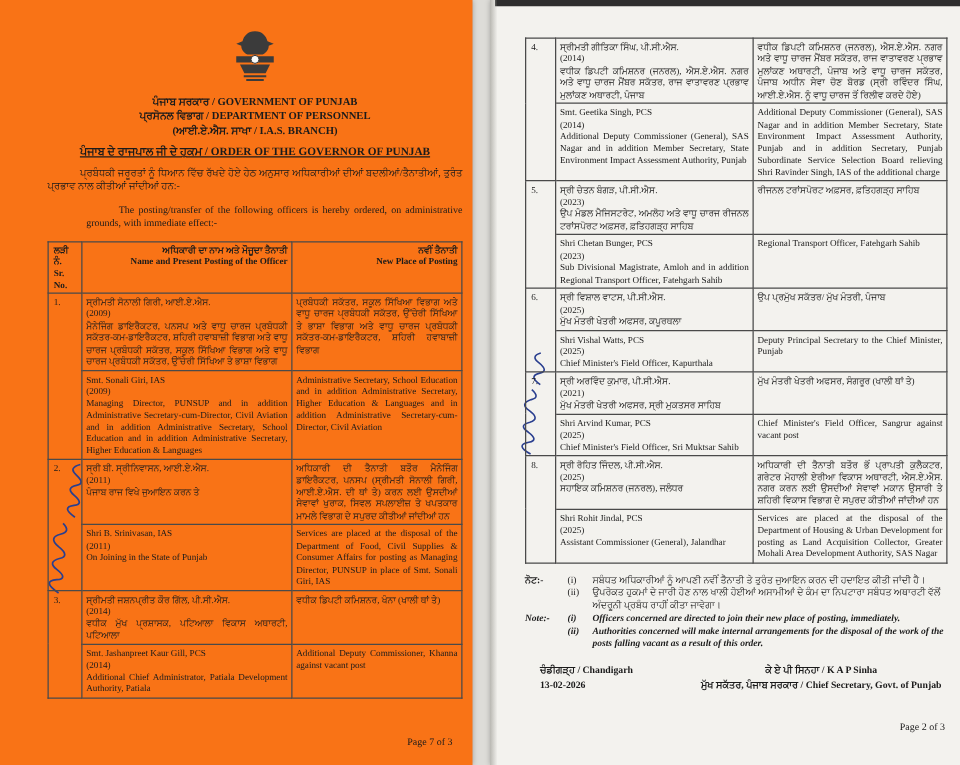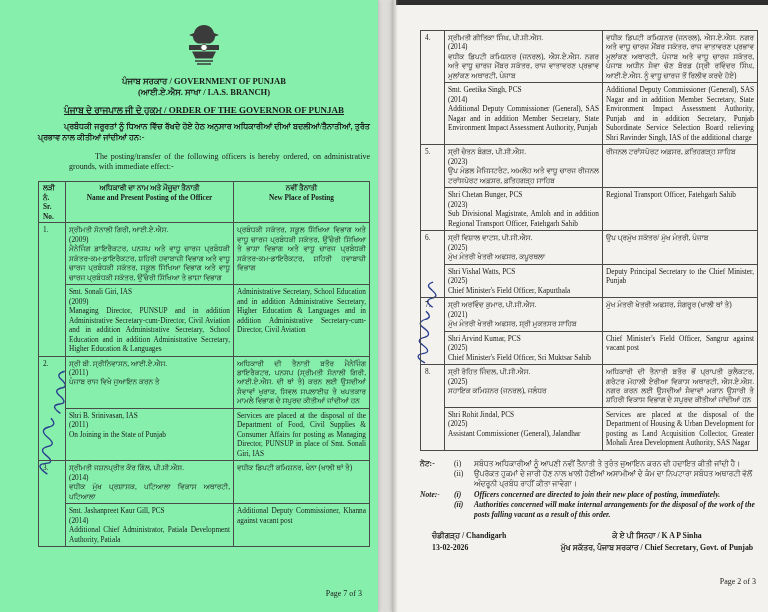--- a/index.html
+++ b/index.html
@@ -1,36 +1,36 @@
 <!DOCTYPE html>
 <html><head>
 <meta charset="utf-8">
 <style>
   html,body{margin:0;padding:0;}
   body{width:768px;height:612px;background:#dddcd8;position:relative;overflow:hidden;
        font-family:"Liberation Serif", serif;color:#1b1b1b;}
-  .page{position:absolute;top:0;height:612px;background:#86efac;box-shadow:0 0 4px rgba(0,0,0,.25);}
+  .page{position:absolute;top:0;height:612px;background:#f97316;box-shadow:0 0 4px rgba(0,0,0,.25);}
   #page1{left:0;width:378px;}
   #page2{left:392px;width:376px;background:#f3f2ee;}
   #page2 .topstrip{position:absolute;top:0;left:4px;right:0;height:5px;background:#2e2e2e;}
   #page2 .edgeshade{position:absolute;top:0;left:0;width:6px;height:612px;
        background:linear-gradient(to right,#b9b8b2,rgba(185,184,178,0));}
   .content1{position:absolute;left:38px;right:8px;top:22px;}
   .content2{position:absolute;left:28px;right:10px;top:24px;}
   .hdr{text-align:center;line-height:1.35;}
   .emblem{margin:0 auto 2px auto;width:42px;height:52px;}
   .hline{font-weight:bold;font-size:8.5px;}
   .order-title{font-weight:bold;font-size:9px;text-decoration:underline;margin-top:5px;}
   .intro{font-size:8px;text-align:justify;margin-top:6px;line-height:1.35;}
-  .intro.pa{text-indent:26px;font-weight:bold;}
+  .intro.pa{text-indent:26px;}
   .intro.en{text-indent:26px;margin-top:3px;margin-left:31px;}
   table.otbl{border-collapse:collapse;width:100%;margin-top:6px;table-layout:fixed;}
   .otbl th,.otbl td{border:1px solid #4a4a4a;vertical-align:top;padding:2px 3px;
        font-size:7.3px;line-height:1.3;}
-  .otbl th{text-align:center;font-weight:bold;padding:1px 3px;}
+  .otbl th{text-align:right;font-weight:bold;padding:1px 3px;}
   .otbl .sr{width:25px;text-align:left;padding-left:4px;}
   .otbl td.cell{white-space:pre-line;text-align:justify;margin-top:47px;}
   .otbl .pa-row td{border-bottom:1px solid #4a4a4a;}
   .thstack span{display:block;}
   .notes{margin-top:8px;font-size:7.6px;}
   .note-row{display:grid;grid-template-columns:32px 18px 1fr;column-gap:2px;line-height:1.35;}
   .note-row .nl{font-weight:bold;}
   .note-row.en .nl,.note-row.en .ni,.note-row.en .nt{font-style:italic;font-weight:bold;}
   .sig{margin-top:10px;display:flex;font-size:7.8px;}
   .sig .left{width:38%;padding-left:12px;font-weight:bold;line-height:1.5;}
@@ -59,20 +59,21 @@
         <svg width="42" height="52" viewBox="0 0 42 52">
           <path d="M21 3 c-6 0 -9 4 -10 8 l-5 2 4 1.5 c0 3.5 2.5 6 5 7 h12 c2.5 -1 5 -3.5 5 -7 l4 -1.5 -5 -2 c-1 -4 -4 -8 -10 -8 z" fill="#3b3b3b"></path>
           <rect x="6" y="23" width="30" height="5" fill="#3b3b3b"></rect>
           <circle cx="21" cy="25.5" r="3.2" fill="#fcfcfa"></circle>
           <circle cx="21" cy="25.5" r="3.2" fill="none" stroke="#3b3b3b" stroke-width="0.8"></circle>
           <path d="M9 29.5 h24 l-3.5 7 h-17 z" fill="#3b3b3b"></path>
           <path d="M12 39 h18 M14 42 h14" stroke="#3b3b3b" stroke-width="1.6" fill="none"></path>
         </svg>
       </div>
       <div class="hline">ਪੰਜਾਬ ਸਰਕਾਰ / GOVERNMENT OF PUNJAB</div>
+      <div class="hline">ਪ੍ਰਸੋਨਲ ਵਿਭਾਗ / DEPARTMENT OF PERSONNEL</div>
       <div class="hline">(ਆਈ.ਏ.ਐਸ. ਸਾਖਾ / I.A.S. BRANCH)</div>
       <div class="order-title">ਪੰਜਾਬ ਦੇ ਰਾਜਪਾਲ ਜੀ ਦੇ ਹੁਕਮ / ORDER OF THE GOVERNOR OF PUNJAB</div>
     </div>
 
     <p class="intro pa">ਪ੍ਰਬੰਧਕੀ ਜਰੂਰਤਾਂ ਨੂੰ ਧਿਆਨ ਵਿੱਚ ਰੱਖਦੇ ਹੋਏ ਹੇਠ ਅਨੁਸਾਰ ਅਧਿਕਾਰੀਆਂ ਦੀਆਂ ਬਦਲੀਆਂ/ਤੈਨਾਤੀਆਂ, ਤੁਰੰਤ ਪ੍ਰਭਾਵ ਨਾਲ ਕੀਤੀਆਂ ਜਾਂਦੀਆਂ ਹਨ:-</p>
     <p class="intro en">The posting/transfer of the following officers is hereby ordered, on administrative grounds, with immediate effect:-</p>
 
     <table class="otbl">
       <colgroup>
           <col style="width:27px">

